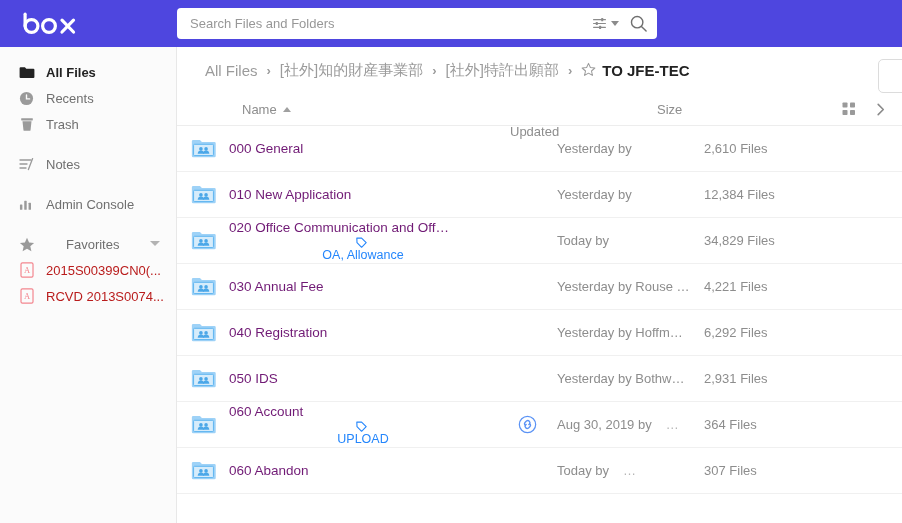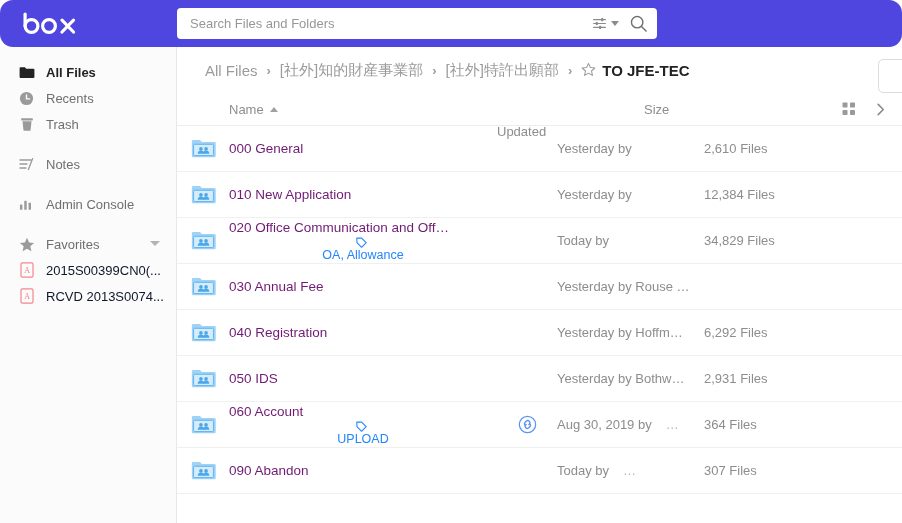--- a/index.html
+++ b/index.html
@@ -8,21 +8,21 @@
     font-family: "Liberation Sans", "DejaVu Sans", sans-serif;
     background: #ffffff;
     overflow: hidden;
   }
 
   
   .topbar {
     position: absolute; left: 0; top: 0;
     width: 902px; height: 47px;
     background: #4e46df;
-    display: flex; align-items: center; border-radius: 13px;
+    display: flex; align-items: center;
   }
   .logo {
     width: 175px; padding-left: 18px;
     display: flex; align-items: center;
   }
   .logo svg { display: block; }
 
   .searchwrap {
     position: absolute; left: 177px; top: 8px;
     width: 480px; height: 31px;
@@ -67,29 +67,29 @@
     width: 17px; height: 17px;
     display: flex; align-items: center; justify-content: center;
     margin-right: 11px; flex: none;
   }
   .nav-item .lbl {
     font-size: 13px; color: #6f6f6f;
     white-space: nowrap; overflow: hidden; text-overflow: ellipsis;
   }
   .nav-item.active .lbl { color: #222222; font-weight: bold; }
   .nav-gap { height: 14px; }
-  .fav-row { position: relative; }
+  .fav-row { position: relative; gap: 20px; }
   .fav-chevron {
     position: absolute; right: 16px; top: 10px;
     width: 0; height: 0;
     border-left: 5px solid transparent;
     border-right: 5px solid transparent;
     border-top: 5px solid #b3b3b3;
   }
-  .fav-file .lbl { color: #0f172a; }
+  .fav-file .lbl { color: #b91c1c; }
 
   
   .main {
     position: absolute; left: 177px; top: 47px;
     width: 725px; height: 476px;
     background: #ffffff;
   }
   .breadcrumb {
     display: flex; align-items: center;
     height: 46px; padding-left: 28px;
@@ -116,21 +116,21 @@
   }
 
   
   .thead {
     position: relative;
     display: flex; align-items: center;
     height: 33px;
     border-bottom: 1px solid #ededed;
     font-size: 13px; color: #8d8d8d;
   }
-  .th-name { margin-left: 52px; width: 268px; display: flex; align-items: center; cursor: pointer; }
+  .th-name { margin-left: 65px; width: 268px; display: flex; align-items: center; cursor: pointer; }
   .sort-caret {
     width: 0; height: 0; margin-left: 6px;
     border-left: 4px solid transparent;
     border-right: 4px solid transparent;
     border-bottom: 5px solid #a0a0a0;
   }
   .th-updated { width: 147px; margin-top: 44px; }
   .th-size { flex: 1; }
   .th-tools { display: flex; align-items: center; gap: 18px; padding-right: 15px; }
   .grid-ico { width: 14px; height: 14px; cursor: pointer; }
@@ -425,20 +425,21 @@
     <circle cx="15.7" cy="11.4" r="1.9" fill="#4ba7e8"></circle>
     <path d="M6.9 16.4c0-2.1 1.5-3.4 3.4-3.4s3.4 1.3 3.4 3.4Z" fill="#4ba7e8"></path>
     <path d="M12.3 16.4c0-2.1 1.5-3.4 3.4-3.4s3.4 1.3 3.4 3.4Z" fill="#4ba7e8"></path>
   </svg>
         </div>
         <div class="cell-name">
           <div class="fname">030 Annual Fee</div>
         </div>
         <div class="cell-share"></div>
         <div class="cell-updated"><span>Yesterday by Rouse …</span></div>
+        <div class="cell-size">4,221 Files</div>
       </div>
       <div class="row">
         <div class="cell-icon">
   <svg class="folder-ico" viewBox="0 0 26 22">
     <path d="M0.8 3.4a1.4 1.4 0 0 1 1.4-1.4h7.1l2 2.2h13.1a1.4 1.4 0 0 1 1.4 1.4v13.2a1.4 1.4 0 0 1-1.4 1.4H2.2a1.4 1.4 0 0 1-1.4-1.4Z" fill="#9ed2f7"></path>
     <rect x="2.6" y="6.6" width="20.8" height="11.8" rx="1" fill="#d6ecfb" stroke="#5ab2ef" stroke-width="1"></rect>
     <circle cx="10.3" cy="11.4" r="1.9" fill="#4ba7e8"></circle>
     <circle cx="15.7" cy="11.4" r="1.9" fill="#4ba7e8"></circle>
     <path d="M6.9 16.4c0-2.1 1.5-3.4 3.4-3.4s3.4 1.3 3.4 3.4Z" fill="#4ba7e8"></path>
     <path d="M12.3 16.4c0-2.1 1.5-3.4 3.4-3.4s3.4 1.3 3.4 3.4Z" fill="#4ba7e8"></path>
@@ -504,20 +505,20 @@
   <svg class="folder-ico" viewBox="0 0 26 22">
     <path d="M0.8 3.4a1.4 1.4 0 0 1 1.4-1.4h7.1l2 2.2h13.1a1.4 1.4 0 0 1 1.4 1.4v13.2a1.4 1.4 0 0 1-1.4 1.4H2.2a1.4 1.4 0 0 1-1.4-1.4Z" fill="#9ed2f7"></path>
     <rect x="2.6" y="6.6" width="20.8" height="11.8" rx="1" fill="#d6ecfb" stroke="#5ab2ef" stroke-width="1"></rect>
     <circle cx="10.3" cy="11.4" r="1.9" fill="#4ba7e8"></circle>
     <circle cx="15.7" cy="11.4" r="1.9" fill="#4ba7e8"></circle>
     <path d="M6.9 16.4c0-2.1 1.5-3.4 3.4-3.4s3.4 1.3 3.4 3.4Z" fill="#4ba7e8"></path>
     <path d="M12.3 16.4c0-2.1 1.5-3.4 3.4-3.4s3.4 1.3 3.4 3.4Z" fill="#4ba7e8"></path>
   </svg>
         </div>
         <div class="cell-name">
-          <div class="fname">090 Abandon</div>
+          <div class="fname">060 Abandon</div>
         </div>
         <div class="cell-share"></div>
         <div class="cell-updated"><span>Today by</span><span class="more-dots">…</span></div>
         <div class="cell-size">307 Files</div>
       </div>
     </div>
 </div>
 
 </body></html>

